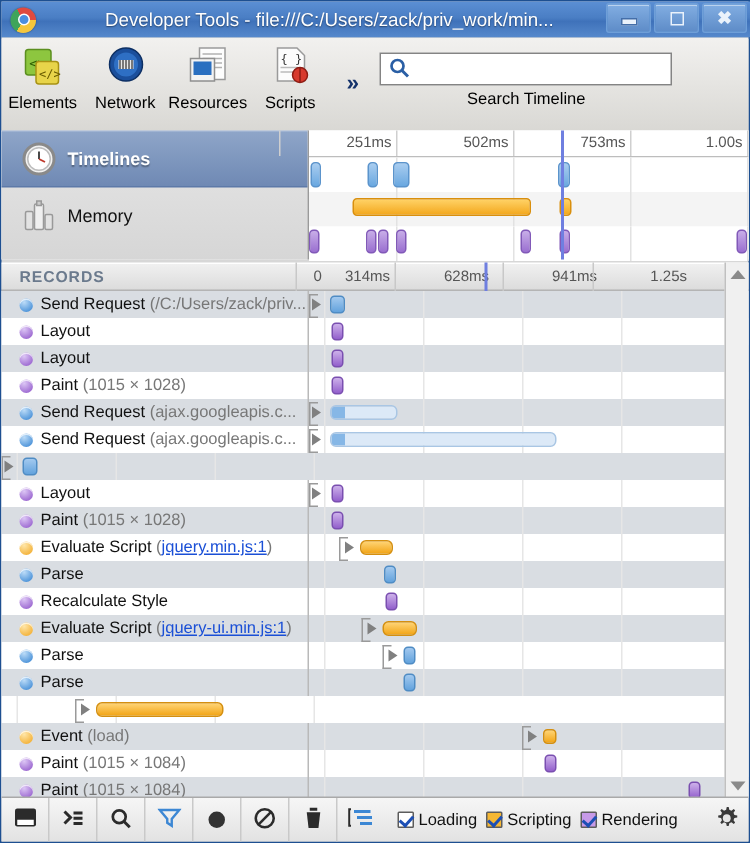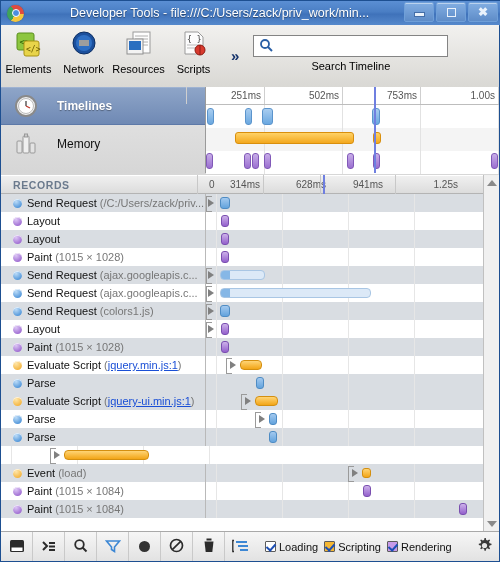--- a/index.html
+++ b/index.html
@@ -93,21 +93,21 @@
     height:38px;display:flex;align-items:center;padding-left:10px;box-sizing:border-box;
     color:#111;font-size:12px;
   }
   .side-item.selected{
     background:linear-gradient(to bottom,#8ea5c8,#6f89b4);
     color:#fff;font-weight:bold;
     border-top:1px solid #9fb3d2;border-bottom:1px solid #5d79a8;
     text-shadow:0 1px 1px rgba(0,0,0,.35);
   }
   .side-item .sico{width:30px;display:flex;justify-content:center;align-items:center;}
-  .side-item .stext{margin-left:16px;}
+  .side-item .stext{margin-left:4px;}
 
   .overview{position:relative;width:293px;height:86px;background:#fff;}
   .ov-ruler{
     position:relative;height:17px;border-bottom:1px solid #bdbdbd;background:#fff;
   }
   .ov-tick{
     position:absolute;top:0;height:17px;border-left:1px solid #cfcfcf;
     font-size:10px;color:#555;padding-right:3px;text-align:right;box-sizing:border-box;
     line-height:17px;width:78px;
   }
@@ -396,21 +396,21 @@
       <div class="ov-playhead" style="left:168px;height:86px;top:0;"></div>
     </div>
   </div>
 
   <div class="rec-header">
     <div class="rh-left">RECORDS</div>
     <div class="rh-right">
       <div class="rh-tick" style="left:0px;width:14px;text-align:left;padding-left:3px;border-left:none;">0</div>
       <div class="rh-tick" style="left:-9px;width:66px;">314ms</div>
       <div class="rh-tick" style="left:57px;width:66px;">628ms</div>
-      <div class="rh-tick" style="left:114px;width:66px;">941ms</div>
+      <div class="rh-tick" style="left:129px;width:66px;">941ms</div>
       <div class="rh-tick" style="left:189px;width:66px;">1.25s</div>
       <div class="rh-playhead" style="left:117px;"></div>
     </div>
   </div>
 
   <div class="rec-body">
 
     <div class="rrow odd">
       <div class="rname">
         <span class="dot blue"></span>
@@ -499,25 +499,20 @@
           <div class="vline" style="left:76px;"></div>
         <div class="vline" style="left:142px;"></div>
           <div class="vline" style="left:208px;"></div>
         <div class="bracket" style="left:0px;"></div>
         <div class="tri" style="left:2px;"></div>
         <div class="bar bluelt" style="left:14px;width:151px;"></div>
       </div>
     </div>
 
     <div class="rrow odd">
-      <div class="rname">
-        <span class="dot blue"></span>
-        <span class="txt"><span>Send Request</span>
-        <span class="sub">(colors1.js)</span></span>
-      </div>
       <div class="rbars">
         <div class="vline" style="left:10px;"></div>
           <div class="vline" style="left:76px;"></div>
         <div class="vline" style="left:142px;"></div>
           <div class="vline" style="left:208px;"></div>
         <div class="bracket" style="left:0px;"></div>
         <div class="tri" style="left:2px;"></div>
         <div class="bar blue" style="left:14px;width:10px;top:3px;height:12px;border-radius:3px;"></div>
       </div>
     </div>
@@ -577,20 +572,33 @@
       </div>
       <div class="rbars">
         <div class="vline" style="left:10px;"></div>
           <div class="vline" style="left:76px;"></div>
         <div class="vline" style="left:142px;"></div>
           <div class="vline" style="left:208px;"></div>
         <div class="bar blue" style="left:50px;width:8px;top:3px;height:12px;border-radius:3px;"></div>
       </div>
     </div>
 
+    <div class="rrow even">
+      <div class="rname">
+        <span class="dot purple"></span>
+        <span class="txt"><span>Recalculate Style</span></span>
+      </div>
+      <div class="rbars">
+        <div class="vline" style="left:10px;"></div>
+          <div class="vline" style="left:76px;"></div>
+        <div class="vline" style="left:142px;"></div>
+          <div class="vline" style="left:208px;"></div>
+        <div class="bar purple" style="left:51px;width:8px;top:3px;height:12px;border-radius:3px;"></div>
+      </div>
+    </div>
 
     <div class="rrow odd">
       <div class="rname">
         <span class="dot orange"></span>
         <span class="txt"><span>Evaluate Script</span>
         <span class="sub">(<span class="lnk">jquery-ui.min.js:1</span>)</span></span>
       </div>
       <div class="rbars">
         <div class="vline" style="left:10px;"></div>
           <div class="vline" style="left:76px;"></div>

